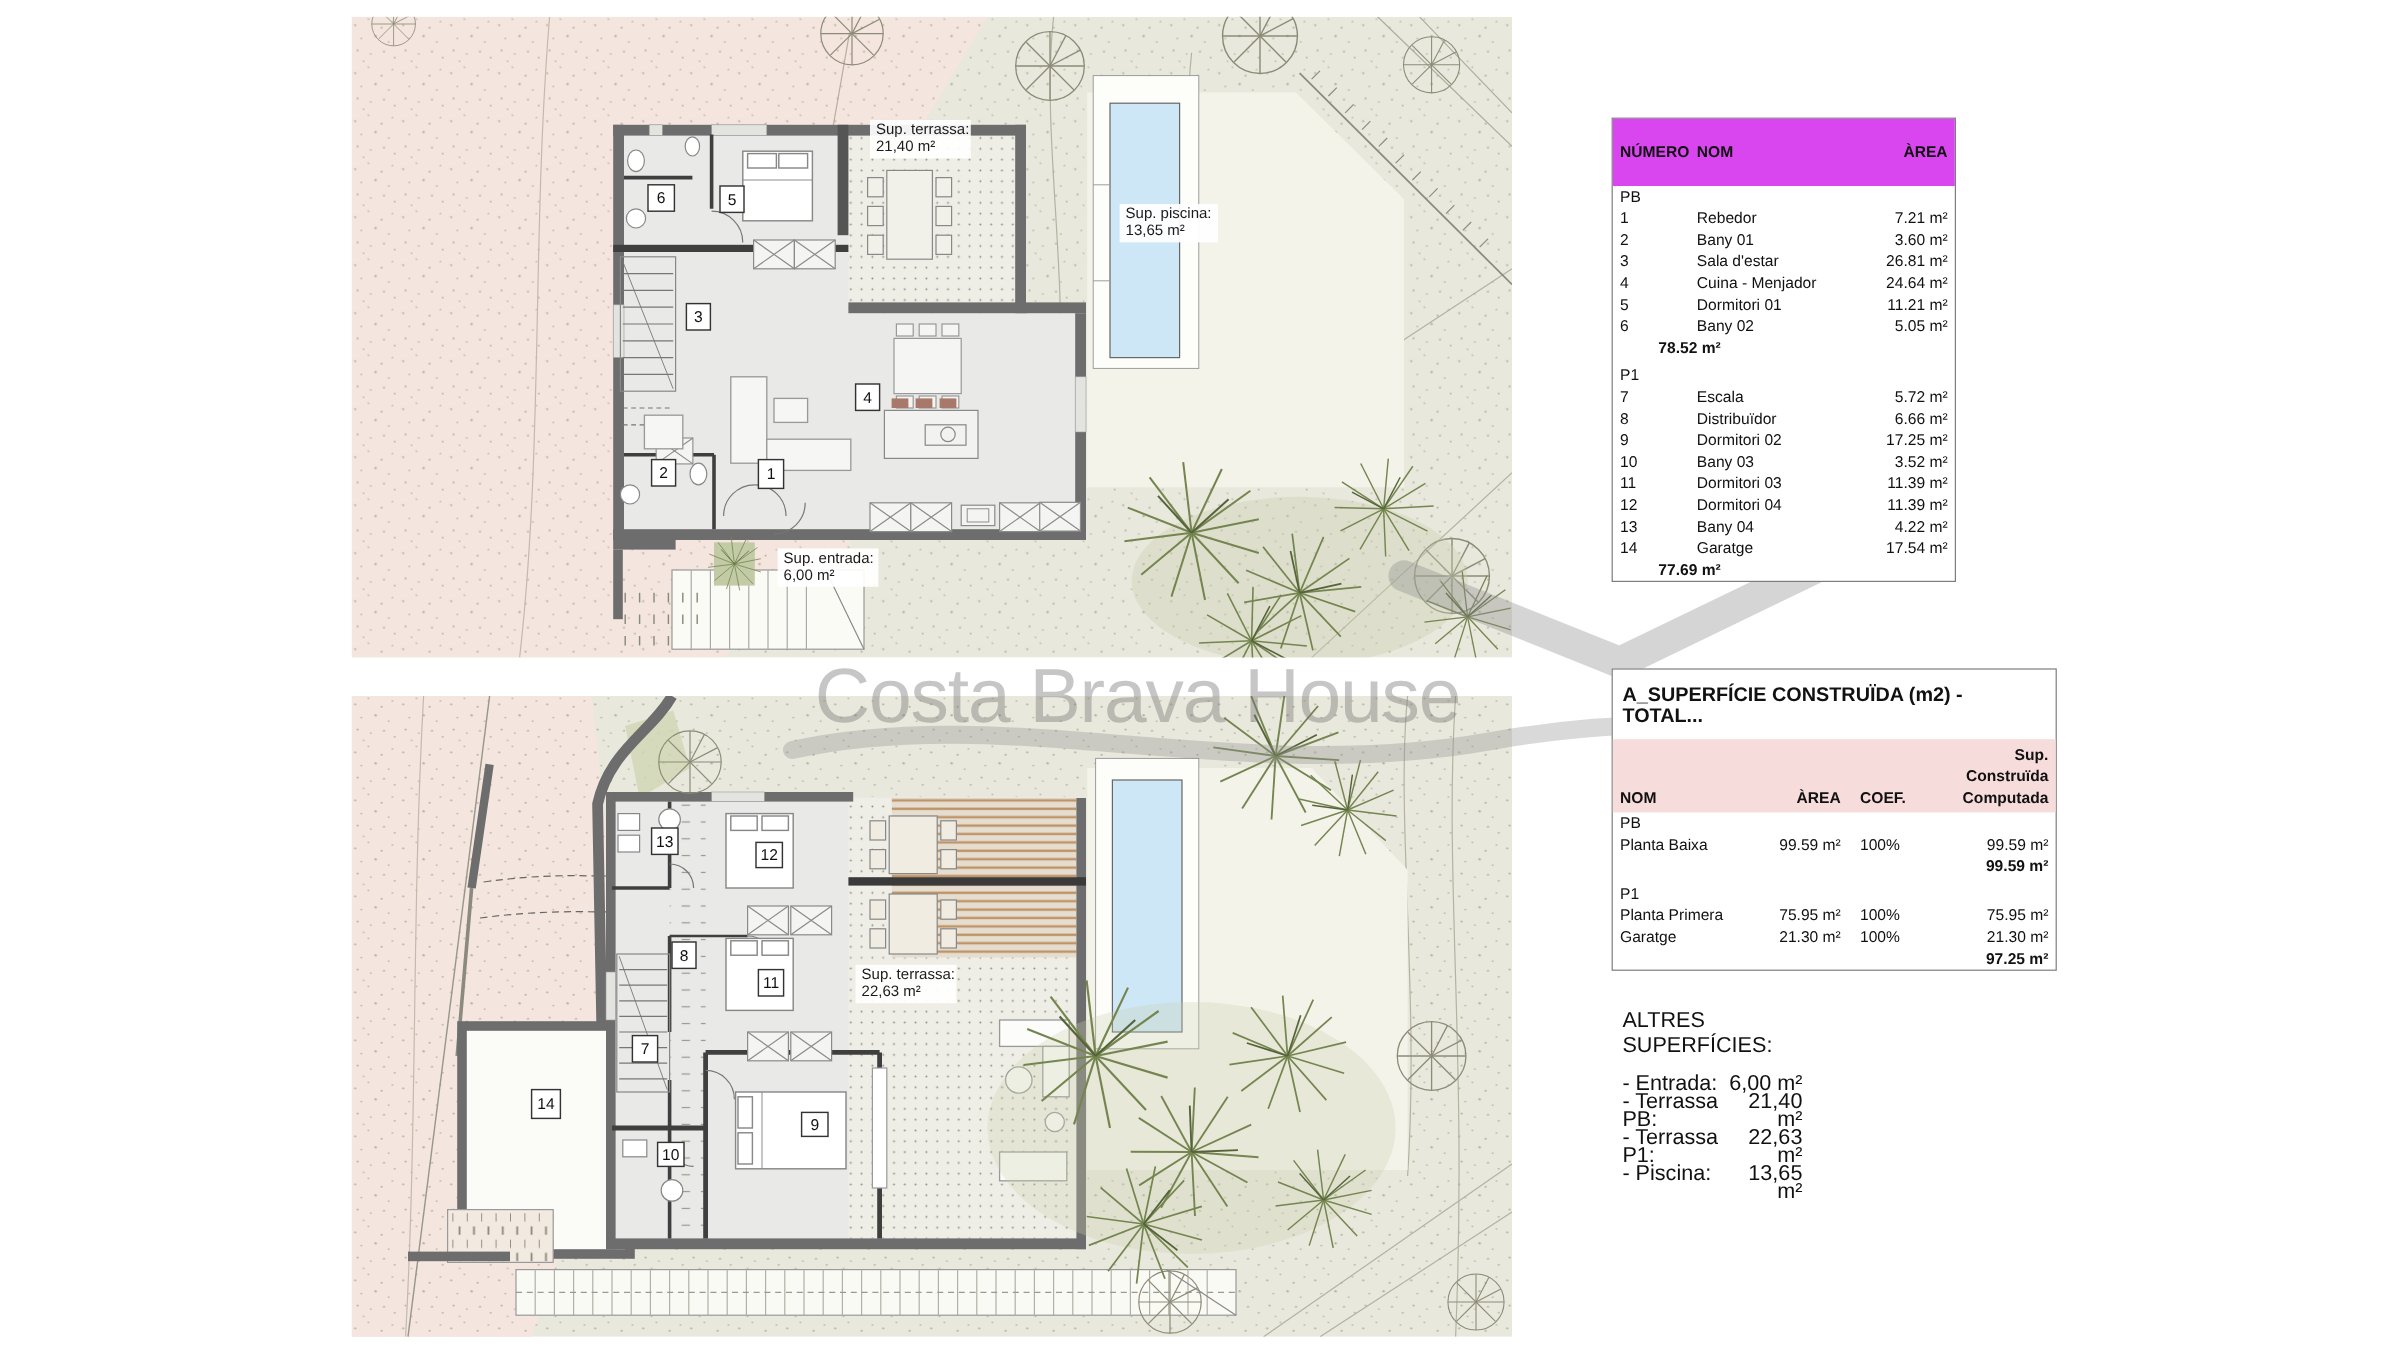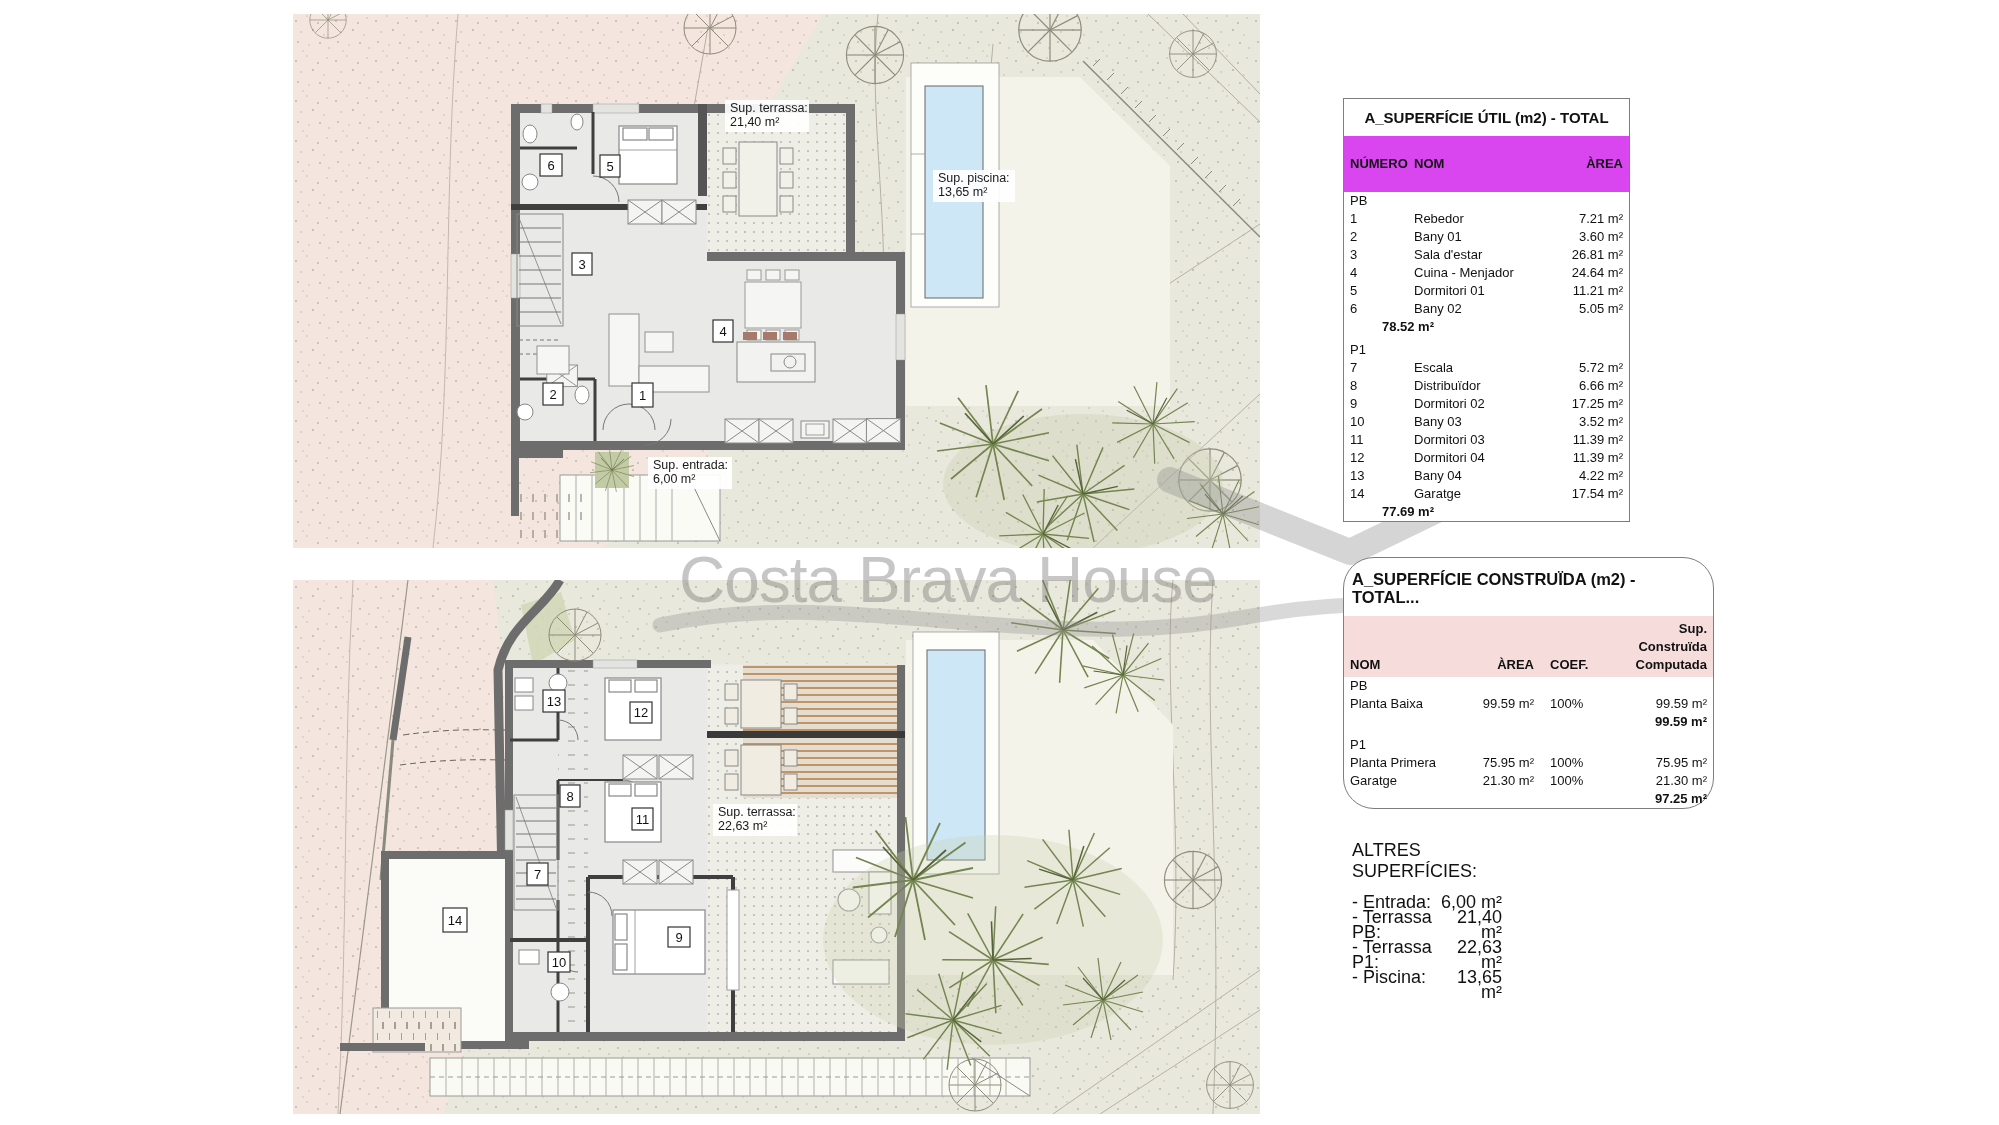--- a/index.html
+++ b/index.html
@@ -11,21 +11,21 @@
   #plan-pb{top:14px;} #plan-p1{top:580px;}
   svg text{font-family:"Liberation Sans",sans-serif;}
   
   #watermark-text{left:679px;top:543px;z-index:5;font-size:64px;letter-spacing:-1px;
      color:rgba(120,120,120,.42);white-space:nowrap;font-weight:normal;}
   #watermark-swoosh{left:600px;top:350px;z-index:4;pointer-events:none;}
   
   .datatable{position:absolute;background:#fff;border:1px solid #7d7d7d;z-index:10;
      font-size:13px;line-height:18px;}
   #table-util{left:1343px;top:98px;width:285px;}
-  #table-cons{left:1343px;top:557px;width:369px;border-radius:31px;}
+  #table-cons{left:1343px;top:557px;width:369px;}
   .t-title{font-weight:bold;text-align:center;font-size:15px;padding:10px 4px 9px;}
   #table-cons .t-title{text-align:left;font-size:16.5px;padding:12px 8px 10px;}
   .t-head{display:flex;background:#d946ef;font-weight:bold;padding:19px 6px;}
   #table-cons .t-head{background:#f7dcdc;align-items:flex-end;padding:4px 6px 3px;}
   .t-sec{font-weight:normal;padding:0 6px;}
   .trow{display:flex;padding:0 6px;}
   .c-num{width:64px;} .c-nom{flex:1;} .c-area{width:84px;text-align:right;}
   .c2-nom{width:110px;} .c2-area{width:74px;text-align:right;}
   .c2-coef{width:70px;padding-left:16px;} .c2-sup{flex:1;text-align:right;white-space:pre-line;}
   .subtot{font-weight:bold;flex-direction:column;}
@@ -539,21 +539,20 @@
 </svg>
 </div>
 
 <svg id="watermark-swoosh" class="abs" width="1000" height="320" viewBox="0 0 1000 320">
   <path d="M570,130 L750,202 L965,98" stroke="rgba(145,145,145,0.38)" stroke-width="26" fill="none" stroke-linecap="round" stroke-linejoin="round"></path>
   <path d="M60,275 C240,235 430,305 640,268 C770,245 860,252 945,282" stroke="rgba(145,145,145,0.35)" stroke-width="15" fill="none" stroke-linecap="round"></path>
 </svg>
 <div id="watermark-text" class="abs">Costa Brava House</div>
 
 <div class="datatable" id="table-util">
-  <div class="t-title">A_SUPERFÍCIE ÚTIL (m2) - TOTAL</div>
   <div class="t-head">
     <span class="c-num">NÚMERO</span>
     <span class="c-nom">NOM</span>
     <span class="c-area">ÀREA</span>
   </div>
   <div class="t-sec">PB</div>
   <div>
 
       <div class="trow">
         <span class="c-num">1</span>

